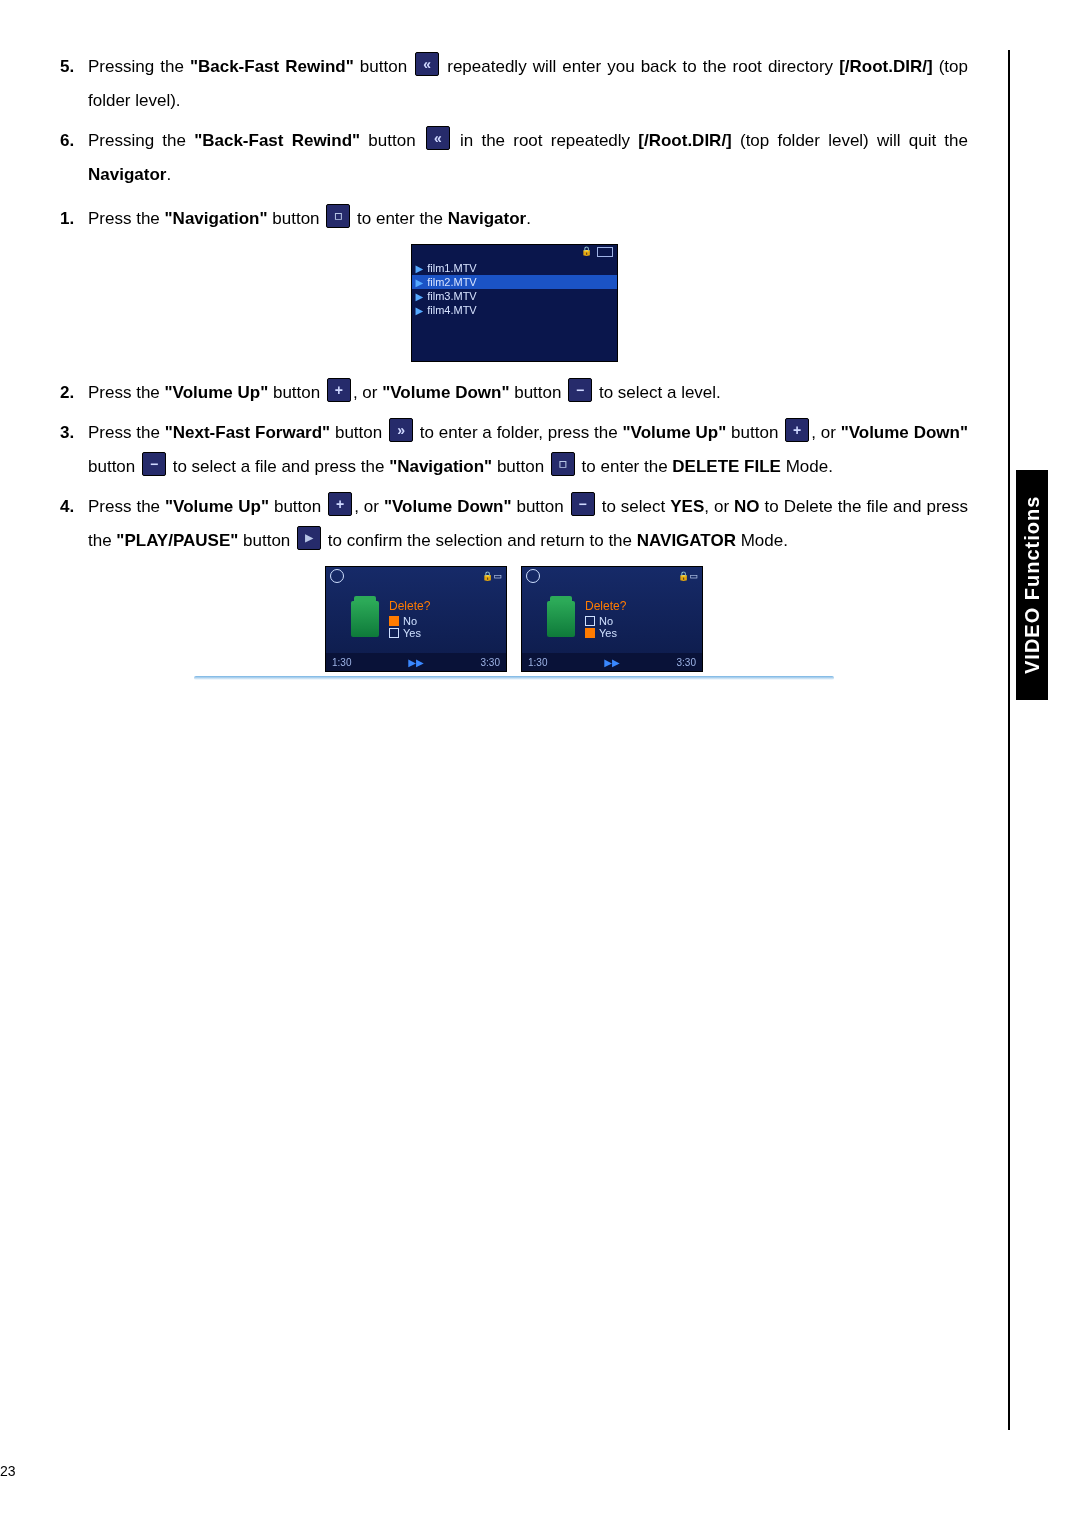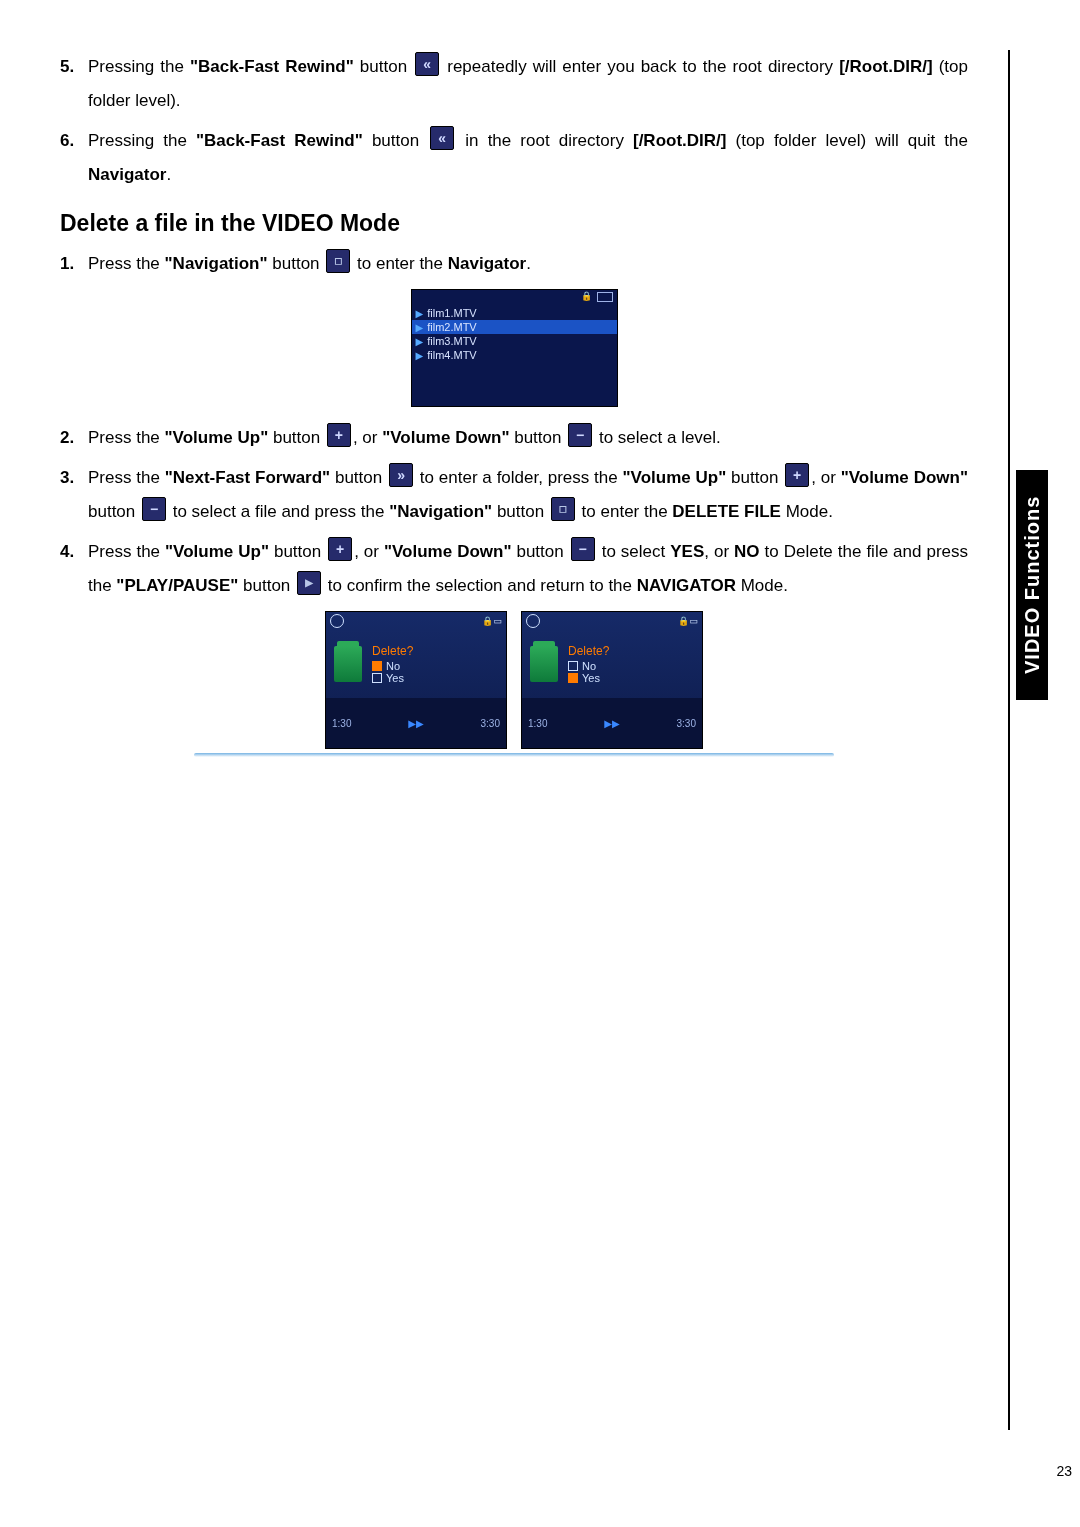--- a/index.html
+++ b/index.html
@@ -134,40 +134,40 @@
   .dialog .topbar .left { display:flex; align-items:center; gap:3px;}
   .dialog .topbar .speaker {
     width: 12px; height: 12px; border-radius: 50%;
     border: 1px solid #cfe0ff;
   }
   .dialog .center {
     height: 68px;
     display: flex;
     align-items: center;
     gap: 10px;
-    padding: 0 8px;
+    padding: 0 25px;
   }
   .dialog .trash {
     width: 28px; height: 36px;
     background: linear-gradient(#2caa58,#0e7a3a);
     border-radius: 2px;
     position: relative;
   }
   .dialog .trash::before{
     content:""; position:absolute; top:-5px; left:3px; right:3px; height:5px;
     background:#2caa58; border-radius:2px 2px 0 0;
   }
   .dialog .prompt { color:#ff7b00; font-size:12px; }
   .dialog .opts { display:flex; flex-direction:column; margin-top:2px;}
   .dialog .opts .opt { display:flex; align-items:center; gap:4px; font-size:11px;}
   .dialog .opts .sq { width:8px; height:8px; border:1px solid #cfe0ff;}
   .dialog .opts .sq.sel { background:#ff7b00; border-color:#ff7b00;}
   .dialog .bottombar {
     height: 18px; display:flex; justify-content:space-between; align-items:center;
-    padding: 16px 6px; font-size:10px; color:#9db3e6;
+    padding: 0 6px; font-size:10px; color:#9db3e6;
     background:#091238;
   }
   .dialog .bottombar .ff { color:#3a88ff; }
 
   .thin-rule {
     width: 640px; height: 4px; margin: 2px auto 10px auto;
     background: linear-gradient(#76b3e3, #fff);
     border-radius: 2px;
   }
 
@@ -188,42 +188,41 @@
     display: flex;
     align-items: center;
     justify-content: center;
     letter-spacing: 1px;
   }
 
   .page-number {
     position: absolute;
     bottom: 48px;
     left: 0; right: 8px;
-    text-align: right;
+    text-align: left;
     font-size: 14px;
   }
 </style>
 </head>
 <body>
 
 <div class="page">
   <div class="content-frame">
 
     <ol class="instructions" id="top-list">
         <li>
           <div class="num">5.</div>
           <div class="body"><span>Pressing the </span><span class="b">"Back-Fast Rewind"</span><span> button </span><span class="btn-icon rewind"></span><span> repeatedly will enter you back to the root directory </span><span class="b">[/Root.DIR/]</span><span> (top folder level).</span></div>
         </li>
         <li>
           <div class="num">6.</div>
-          <div class="body"><span>Pressing the </span><span class="b">"Back-Fast Rewind"</span><span> button </span><span class="btn-icon rewind"></span><span> in the root directory </span><span class="b">[/Root.DIR/]</span><span> (top folder level) will quit the </span><span class="b">Navigator</span><span>.</span></div>
+          <div class="body"><span>Pressing the </span><span class="b">"Back-Fast Rewind"</span><span> button </span><span class="btn-icon rewind"></span><span> in the root repeatedly </span><span class="b">[/Root.DIR/]</span><span> (top folder level) will quit the </span><span class="b">Navigator</span><span>.</span></div>
         </li>
       </ol>
 
-    <div class="section-title">Delete a file in the VIDEO Mode</div>
 
     <ol class="instructions" id="delete-list">
         <li>
           <div class="num">1.</div>
           <div class="body"><span>Press the </span><span class="b">"Navigation"</span><span> button </span><span class="btn-icon nav"></span><span> to enter the </span><span class="b">Navigator</span><span>.</span></div>
         </li>
         <li style="display: block;">
           <div class="navigator">
             <div class="statbar">
               <span>🔒</span>

